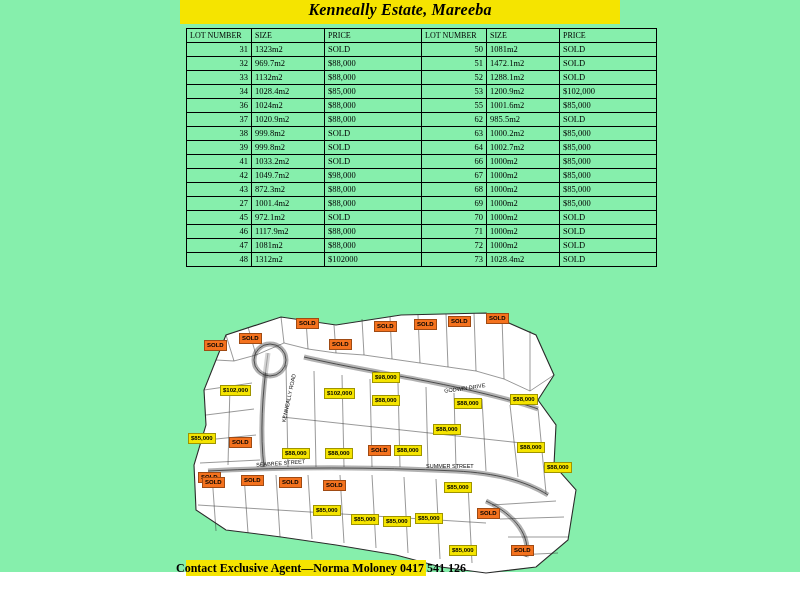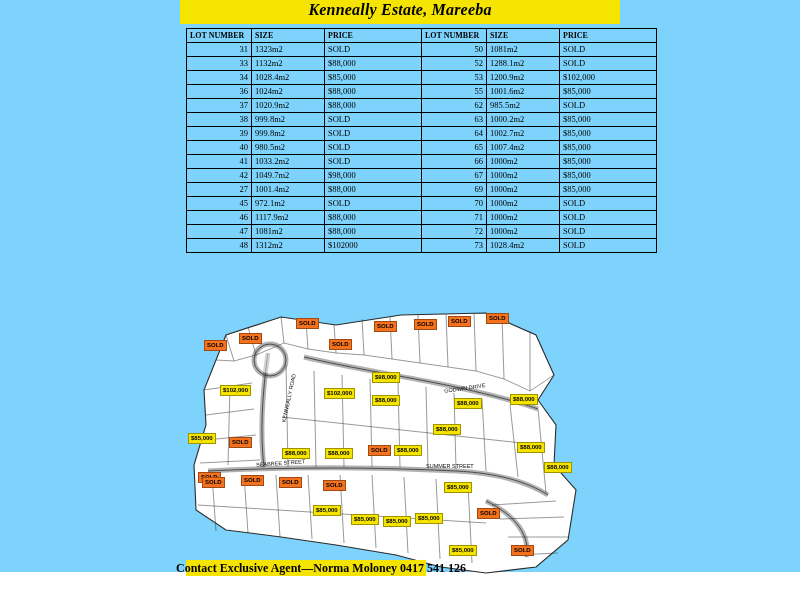--- a/index.html
+++ b/index.html
@@ -10,21 +10,21 @@
     width: 800px;
     height: 600px;
     background: #ffffff;
     font-family: "Liberation Serif", serif;
     overflow: hidden;
   }
   .page {
     position: relative;
     width: 800px;
     height: 572px;
-    background: #7dd3fc;
+    background: #86efac;
   }
   
   .title-banner {
     position: absolute;
     left: 180px;
     top: 0px;
     width: 440px;
     height: 24px;
     background: #f5e400;
   }
@@ -59,21 +59,21 @@
   table.lots th, table.lots td {
     border: 1px solid #000;
     padding: 0px 3px;
     height: 13px;
     line-height: 13px;
     vertical-align: middle;
     overflow: hidden;
     white-space: nowrap;
   }
   table.lots th {
-    font-weight: bold;
+    font-weight: normal;
     text-align: left;
     font-size: 8px;
   }
   .col-lot { width: 58px; text-align: right; }
   .col-size { width: 66px; text-align: left; }
   .col-price { width: 90px; text-align: left; }
   td.col-lot { text-align: right; padding-right: 6px; }
   .blank-cell { border: none !important; }
 
   
@@ -171,20 +171,28 @@
       <tbody id="lot-table-body">
           <tr>
             <td class="col-lot">31</td>
             <td class="col-size">1323m2</td>
             <td class="col-price">SOLD</td>
             <td class="col-lot">50</td>
             <td class="col-size">1081m2</td>
             <td class="col-price">SOLD</td>
           </tr>
           <tr>
+            <td class="col-lot">32</td>
+            <td class="col-size">969.7m2</td>
+            <td class="col-price">$88,000</td>
+            <td class="col-lot">51</td>
+            <td class="col-size">1472.1m2</td>
+            <td class="col-price">SOLD</td>
+          </tr>
+          <tr>
             <td class="col-lot">33</td>
             <td class="col-size">1132m2</td>
             <td class="col-price">$88,000</td>
             <td class="col-lot">52</td>
             <td class="col-size">1288.1m2</td>
             <td class="col-price">SOLD</td>
           </tr>
           <tr>
             <td class="col-lot">34</td>
             <td class="col-size">1028.4m2</td>
@@ -216,43 +224,43 @@
             <td class="col-lot">63</td>
             <td class="col-size">1000.2m2</td>
             <td class="col-price">$85,000</td>
           </tr>
           <tr>
             <td class="col-lot">39</td>
             <td class="col-size">999.8m2</td>
             <td class="col-price">SOLD</td>
             <td class="col-lot">64</td>
             <td class="col-size">1002.7m2</td>
-            <td class="col-price">$85,000</td>
-          </tr>
-          <tr>
-            <td class="col-lot">40</td>
-            <td class="col-size">980.5m2</td>
-            <td class="col-price">SOLD</td>
-            <td class="col-lot">65</td>
-            <td class="col-size">1007.4m2</td>
             <td class="col-price">$85,000</td>
           </tr>
           <tr>
             <td class="col-lot">41</td>
             <td class="col-size">1033.2m2</td>
             <td class="col-price">SOLD</td>
             <td class="col-lot">66</td>
             <td class="col-size">1000m2</td>
             <td class="col-price">$85,000</td>
           </tr>
           <tr>
             <td class="col-lot">42</td>
             <td class="col-size">1049.7m2</td>
             <td class="col-price">$98,000</td>
             <td class="col-lot">67</td>
+            <td class="col-size">1000m2</td>
+            <td class="col-price">$85,000</td>
+          </tr>
+          <tr>
+            <td class="col-lot">43</td>
+            <td class="col-size">872.3m2</td>
+            <td class="col-price">$88,000</td>
+            <td class="col-lot">68</td>
             <td class="col-size">1000m2</td>
             <td class="col-price">$85,000</td>
           </tr>
           <tr>
             <td class="col-lot">27</td>
             <td class="col-size">1001.4m2</td>
             <td class="col-price">$88,000</td>
             <td class="col-lot">69</td>
             <td class="col-size">1000m2</td>
             <td class="col-price">$85,000</td>

